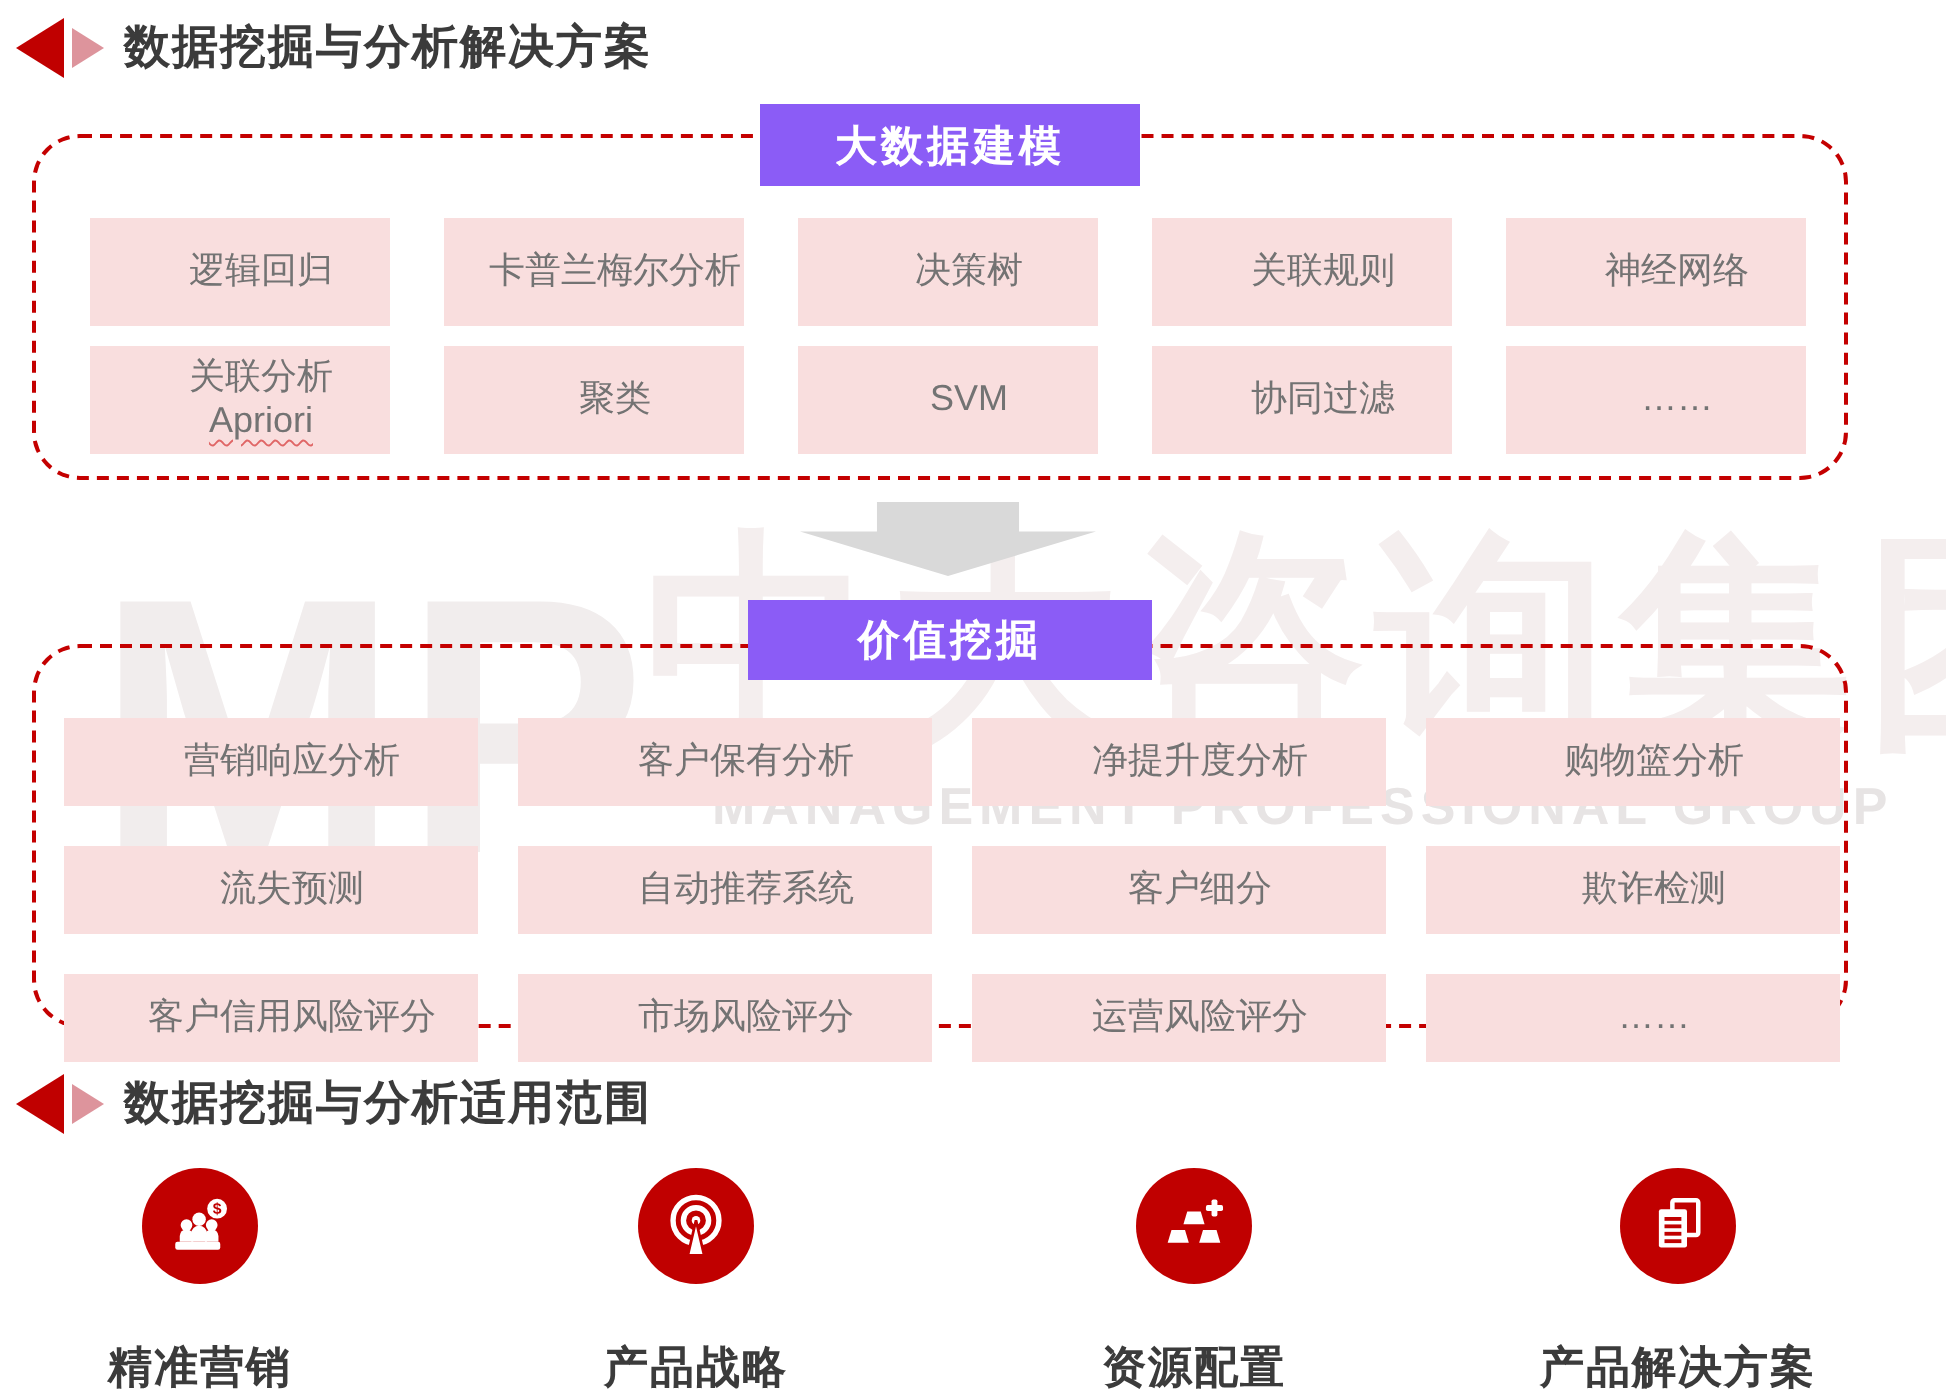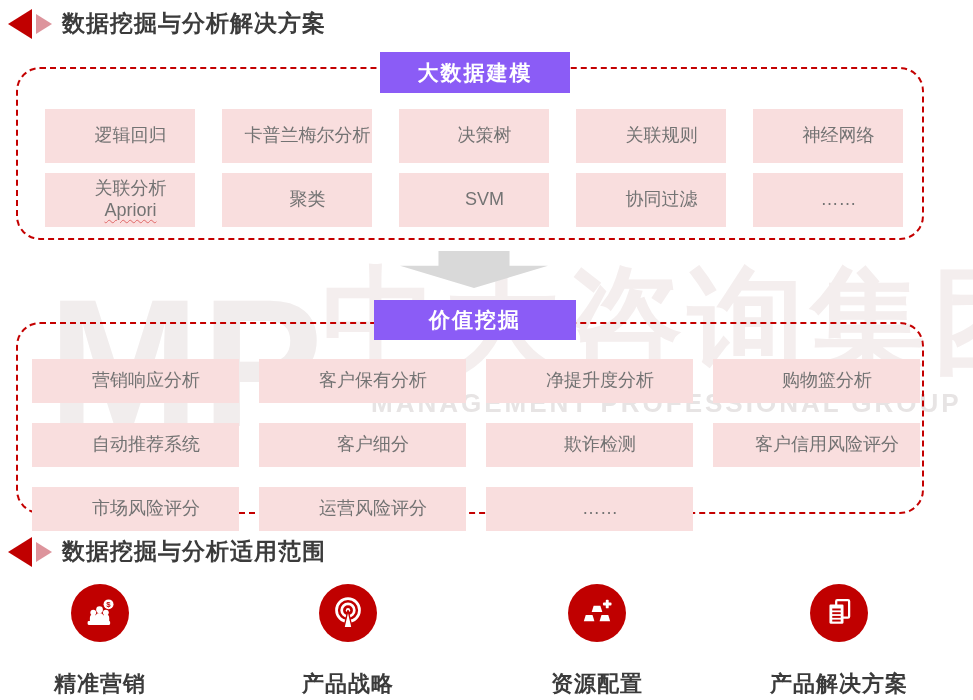--- a/index.html
+++ b/index.html
@@ -7,21 +7,21 @@
     width:973px;height:700px;position:relative;background:#ffffff;overflow:hidden;
     font-family:"Liberation Sans","DejaVu Sans",sans-serif;
     -webkit-font-smoothing:antialiased;
   }
   .abs{position:absolute;}
 
   
   .wm{z-index:0;white-space:nowrap;user-select:none;font-weight:bold;}
   .wm-logo{left:48px;top:272px;font-size:182px;line-height:1;color:#f1eded;letter-spacing:2px;}
   .wm-cn{left:322px;top:258px;font-size:116px;line-height:1.1;color:#f4eeee;letter-spacing:6px;}
-  .wm-en{left:356px;top:388px;font-size:26px;color:#e7e4e4;letter-spacing:3px;font-weight:600;margin-left:15px;}
+  .wm-en{left:356px;top:388px;font-size:26px;color:#e7e4e4;letter-spacing:3px;font-weight:600;}
 
   
   .sec-header{display:flex;align-items:center;z-index:3;}
   .tri-left{width:0;height:0;border-top:15px solid transparent;border-bottom:15px solid transparent;border-right:24px solid #c00000;}
   .tri-right{width:0;height:0;border-top:10px solid transparent;border-bottom:10px solid transparent;border-left:16px solid #dd949c;margin-left:4px;}
   .sec-title{margin-left:10px;font-size:23px;font-weight:bold;color:#3b3b3b;letter-spacing:1px;}
 
   
   .dash-box{border:2px dashed #c40000;border-radius:24px;z-index:1;background:transparent;}
   .banner{background:#8b5cf6;color:#ffffff;font-size:21px;font-weight:bold;display:flex;align-items:center;justify-content:center;letter-spacing:2px;z-index:4;}
@@ -101,20 +101,23 @@
       <span>营销响应分析</span>
     </div>
   <div class="cell">
       <span>客户保有分析</span>
     </div>
   <div class="cell">
       <span>净提升度分析</span>
     </div>
   <div class="cell">
       <span>购物篮分析</span>
+    </div>
+  <div class="cell">
+      <span>流失预测</span>
     </div>
   <div class="cell">
       <span>自动推荐系统</span>
     </div>
   <div class="cell">
       <span>客户细分</span>
     </div>
   <div class="cell">
       <span>欺诈检测</span>
     </div>

